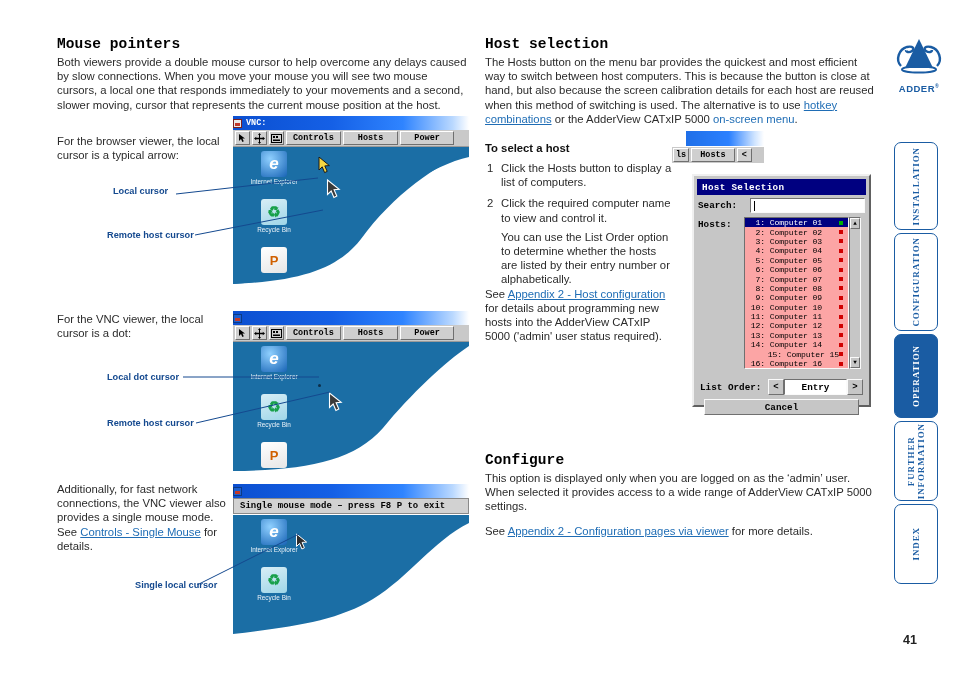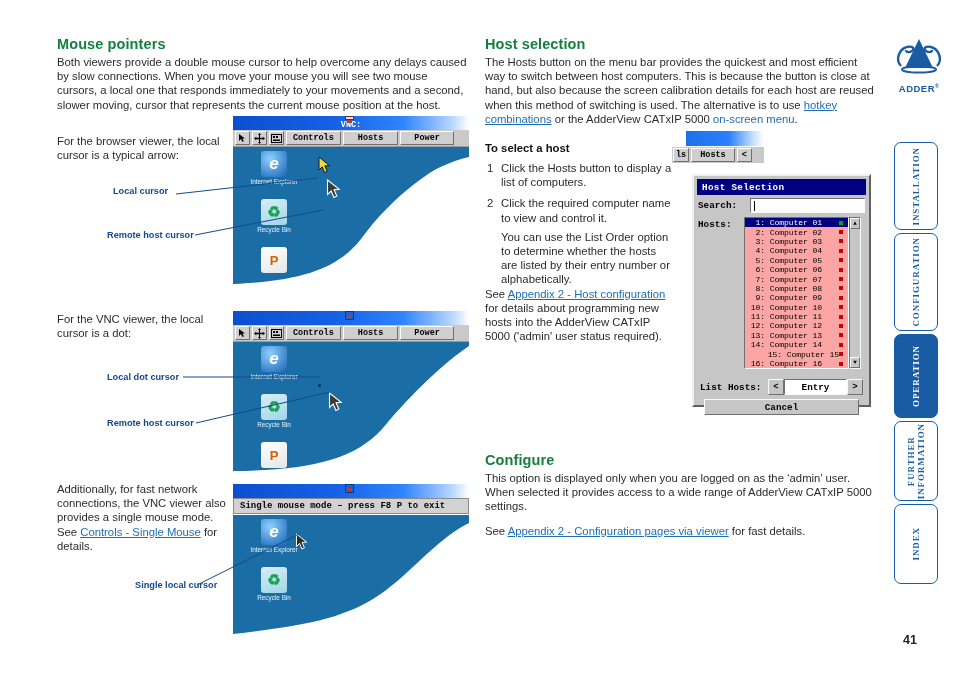--- a/index.html
+++ b/index.html
@@ -6,24 +6,24 @@
   html, body {
     width: 954px; height: 675px;
     background: #ffffff;
     font-family: "Liberation Sans", sans-serif;
     overflow: hidden;
   }
   .page { position: relative; width: 954px; height: 675px; background: #fff; }
 
   
   h2.sec-head {
-    font-family: Liberation Sans, sans-serif;
+    font-family: Liberation Mono, monospace;
     font-weight: bold;
     font-size: 14.5px;
-    color: #15803d;
+    color: #000000;
     margin-bottom: 3px;
     letter-spacing: .1px;
   }
   p.body, .body {
     font-size: 11.3px;
     line-height: 14.2px;
     color: #2b2b2b;
   }
   p.body + p.body { margin-top: 12px; }
   .lnk { color: #1f6db5; text-decoration: underline; }
@@ -40,21 +40,21 @@
                 line-height: 14.2px; color: #2b2b2b; margin-bottom: 7px; width: 190px;}
   ol.steps li .num { position: absolute; left: 2px; top: 0; }
   .indent { padding-left: 16px; width: 190px; font-size: 11.3px;
             line-height: 14.2px; color: #2b2b2b; }
 
   
   .vnc { position: absolute; background: #fff; overflow: hidden; }
   .vnc .tbar {
     height: 14px;
     background: linear-gradient(90deg,#0b4fd0 0%,#1560e6 42%,#2f84ff 72%,#b9d8ff 93%,#ffffff 100%);
-    display: flex; align-items: center; padding-left: 0; flex-direction: column;
+    display: flex; align-items: center; padding-left: 0;
   }
   .vnc .tbar .tico { width: 9px; height: 9px; background:#e8e8e8; border:1px solid #7a2020;
                      margin-right: 4px; position: relative; }
   .vnc .tbar .tico:after { content:""; position:absolute; left:1px; top:3px; width:5px; height:3px;
                      background:#c0392b; }
   .vnc .tbar .ttxt { color:#fff; font-family:"Liberation Mono",monospace; font-size:8.5px; font-weight:bold;}
   .vnc .menu {
     height: 17px; background: #c9c9c9; display: flex; align-items: center;
     gap: 2px; padding: 0 2px; border-bottom: 1px solid #9a9a9a;
   }
@@ -350,21 +350,21 @@
         <li><span class="num">2</span><span>Click the required computer name to view and control it.</span></li>
       </ol>
       <div class="indent" style="margin-top:-2px;">You can use the List Order option to determine whether the hosts are listed by their entry number or alphabetically.</div>
       <div class="body" style="width:190px;"><span>See </span><a class="lnk" href="#">Appendix 2 - Host configuration</a><span> for details about programming new hosts into the AdderView CATxIP 5000 ('admin' user status required).</span></div>
     </div>
   </div>
 
   <div style="position:absolute;left:485px;top:452px;width:395px;">
     <h2 class="sec-head">Configure</h2>
     <p class="body">This option is displayed only when you are logged on as the ‘admin’ user. When selected it provides access to a wide range of AdderView CATxIP 5000 settings.</p>
-    <p class="body" style="margin-top:10px;"><span>See </span><a class="lnk" href="#">Appendix 2 - Configuration pages via viewer</a><span> for fast details.</span></p>
+    <p class="body" style="margin-top:10px;"><span>See </span><a class="lnk" href="#">Appendix 2 - Configuration pages via viewer</a><span> for more details.</span></p>
   </div>
 
   <div class="hostcrop">
     <div class="bluebit"></div>
     <div class="bar">
       <span class="mbtn" style="padding:1px 2px;background:#cfcfcf;border:1px solid #fff;border-right-color:#6f6f6f;border-bottom-color:#6f6f6f;font-family:'Liberation Mono',monospace;font-size:8.5px;font-weight:bold;height:14px;display:flex;align-items:center;">ls</span>
       <span class="mbtn" style="padding:1px 8px;background:#cfcfcf;border:1px solid #fff;border-right-color:#6f6f6f;border-bottom-color:#6f6f6f;font-family:'Liberation Mono',monospace;font-size:8.5px;font-weight:bold;height:14px;display:flex;align-items:center;">Hosts</span>
       <span class="mbtn" style="padding:1px 4px;background:#cfcfcf;border:1px solid #fff;border-right-color:#6f6f6f;border-bottom-color:#6f6f6f;font-family:'Liberation Mono',monospace;font-size:8.5px;font-weight:bold;height:14px;display:flex;align-items:center;">&lt;</span>
     </div>
   </div>
@@ -449,21 +449,21 @@
             </span>
           </span>
         <span class="sbar">
           <span class="sbtn">▲</span>
           <span class="sbtn">▼</span>
         </span>
       </span>
     </div>
 
     <div class="lorow">
-      <span class="lolbl">List Hosts:</span>
+      <span class="lolbl">List Order:</span>
       <span class="arw">&lt;</span>
       <span class="lofield">Entry</span>
       <span class="arw">&gt;</span>
     </div>
 
     <div class="cancel">Cancel</div>
   </div>
 
   <div class="logo">
     <svg width="52" height="42" viewBox="0 0 52 42">

